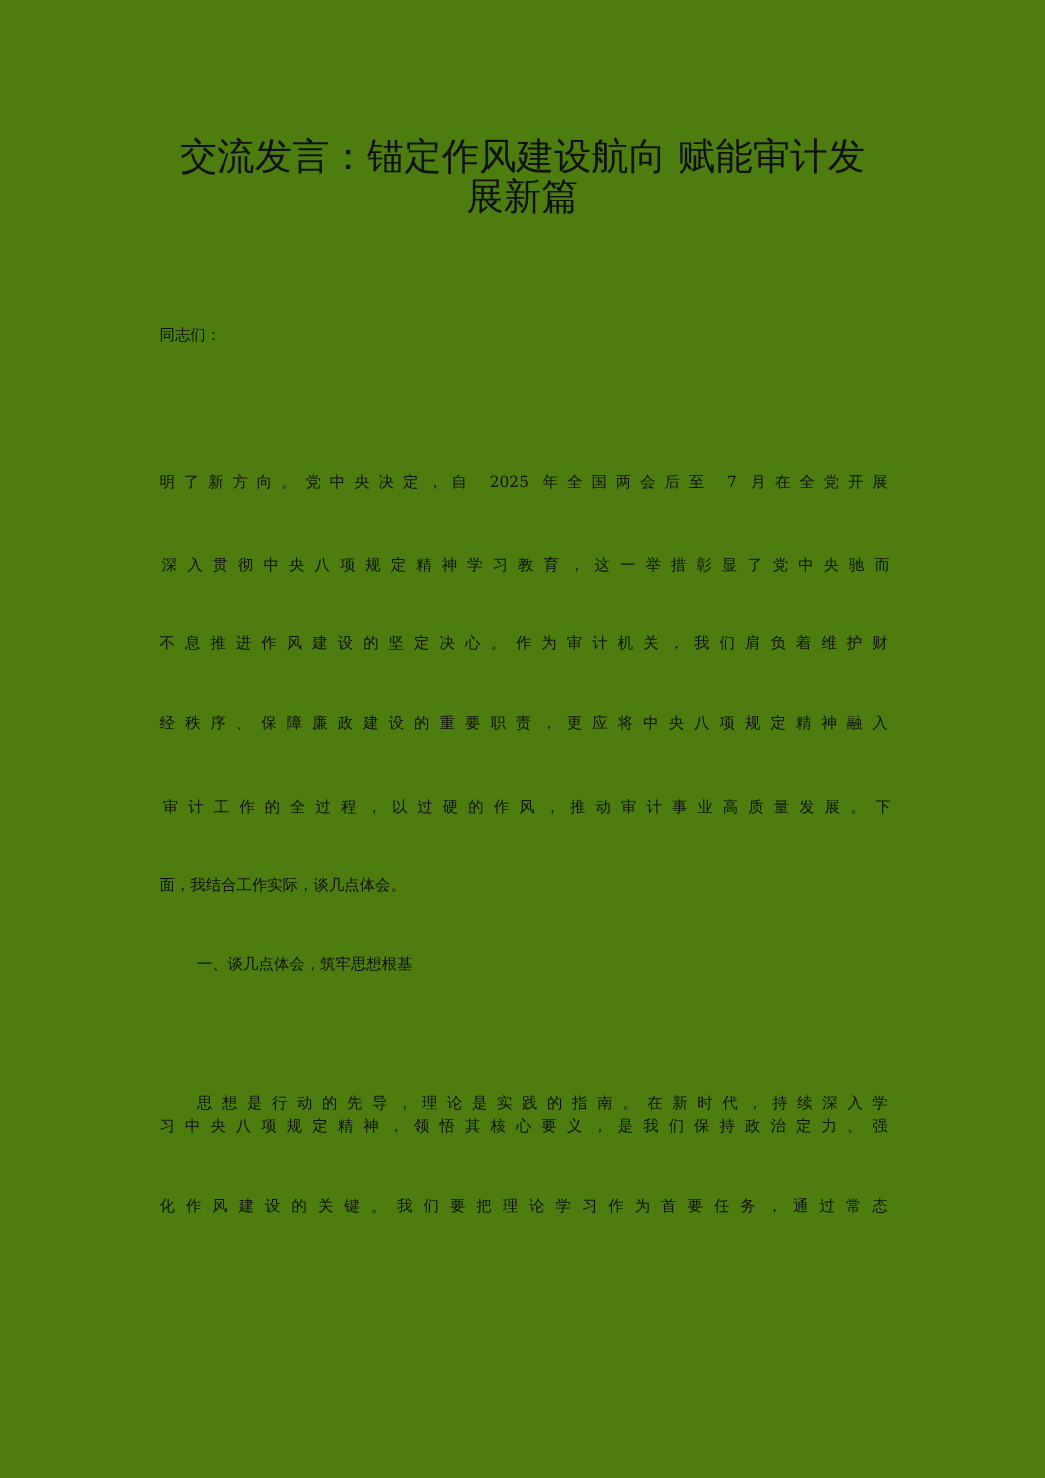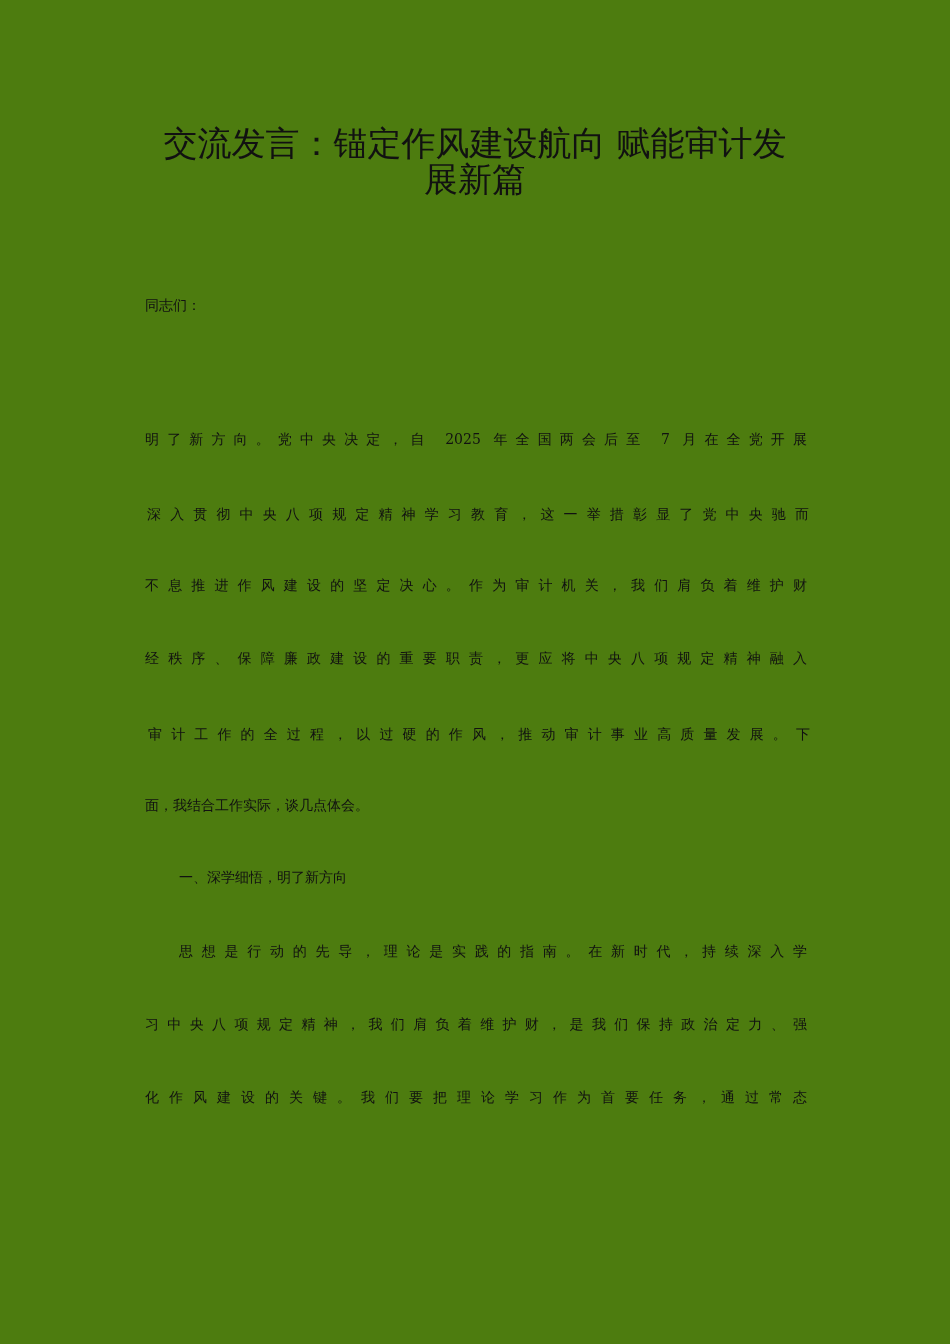--- a/index.html
+++ b/index.html
@@ -59,18 +59,18 @@
 
   <p class="line last" style="top:290px; margin:0;">同志们：</p>
 
   <p class="line" style="top:424px; margin:0;">明了新方向。党中央决定，自 2025 年全国两会后至 7 月在全党开展</p>
   <p class="line" style="top:497px; margin:2px;">深入贯彻中央八项规定精神学习教育，这一举措彰显了党中央驰而</p>
   <p class="line" style="top:570px; margin:0;">不息推进作风建设的坚定决心。作为审计机关，我们肩负着维护财</p>
   <p class="line" style="top:643px; margin:0;">经秩序、保障廉政建设的重要职责，更应将中央八项规定精神融入</p>
   <p class="line" style="top:716px; margin:3px;">审计工作的全过程，以过硬的作风，推动审计事业高质量发展。下</p>
   <p class="line last" style="top:790px; margin:0;">面，我结合工作实际，谈几点体会。</p>
 
-  <p class="line indent last" style="top:862px; margin:0;">一、深学细悟，明了新方向</p>
+  <p class="line indent last" style="top:862px; margin:0;">一、谈几点体会，筑牢思想根基</p>
 
-  <p class="line indent" style="top:936px; margin:0;">思想是行动的先导，理论是实践的指南。在新时代，持续深入学</p>
-  <p class="line" style="top:1009px; margin:0;">习中央八项规定精神，我们肩负着维护财，是我们保持政治定力、强</p>
+  <p class="line indent" style="top:988px; margin:0;">思想是行动的先导，理论是实践的指南。在新时代，持续深入学</p>
+  <p class="line" style="top:1009px; margin:0;">习中央八项规定精神，领悟其核心要义，是我们保持政治定力、强</p>
   <p class="line" style="top:1082px; margin:0;">化作风建设的关键。我们要把理论学习作为首要任务，通过常态</p>
 </div>
 
 </body></html>

